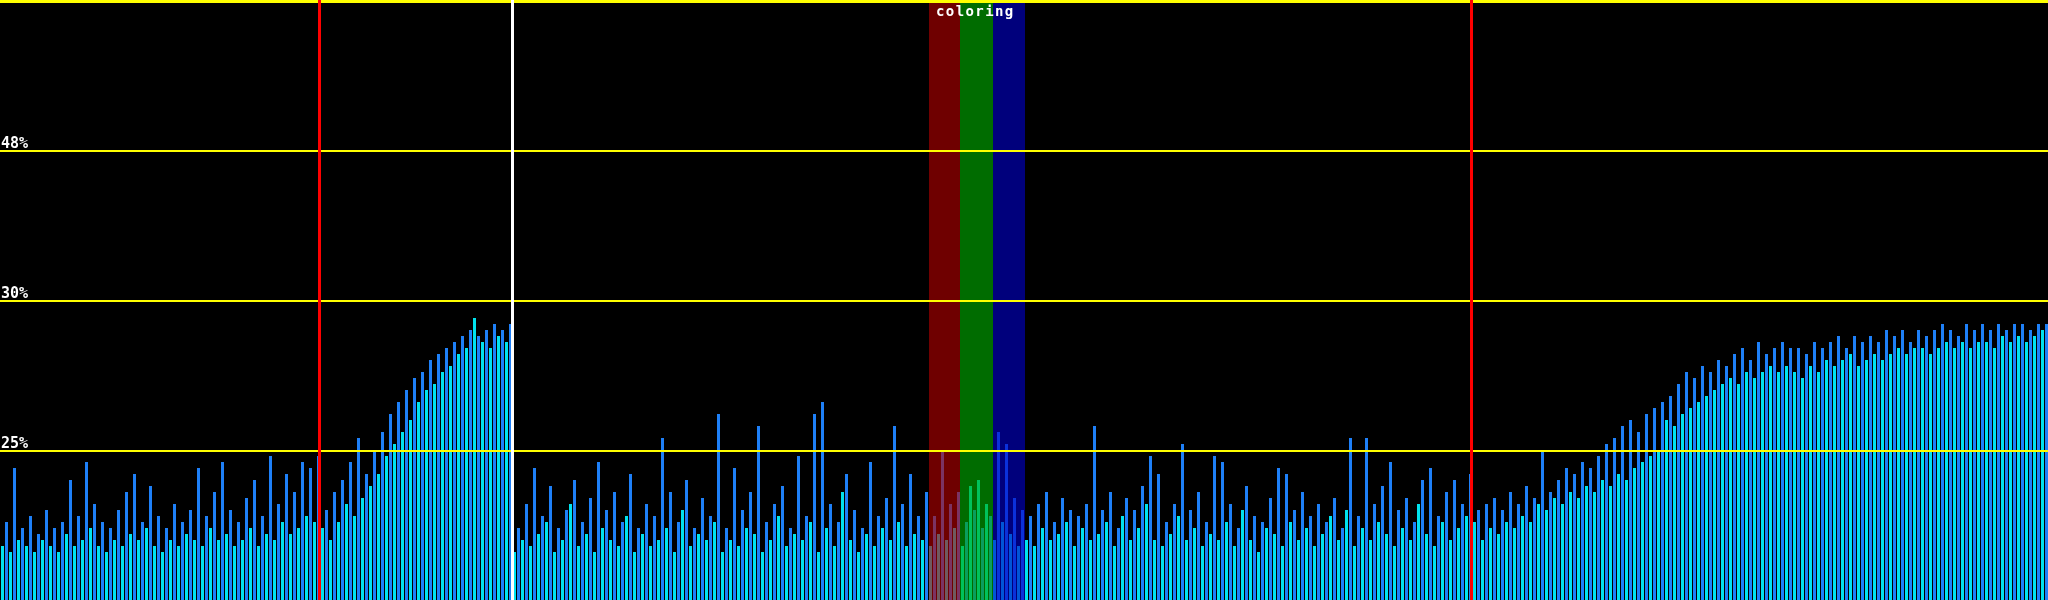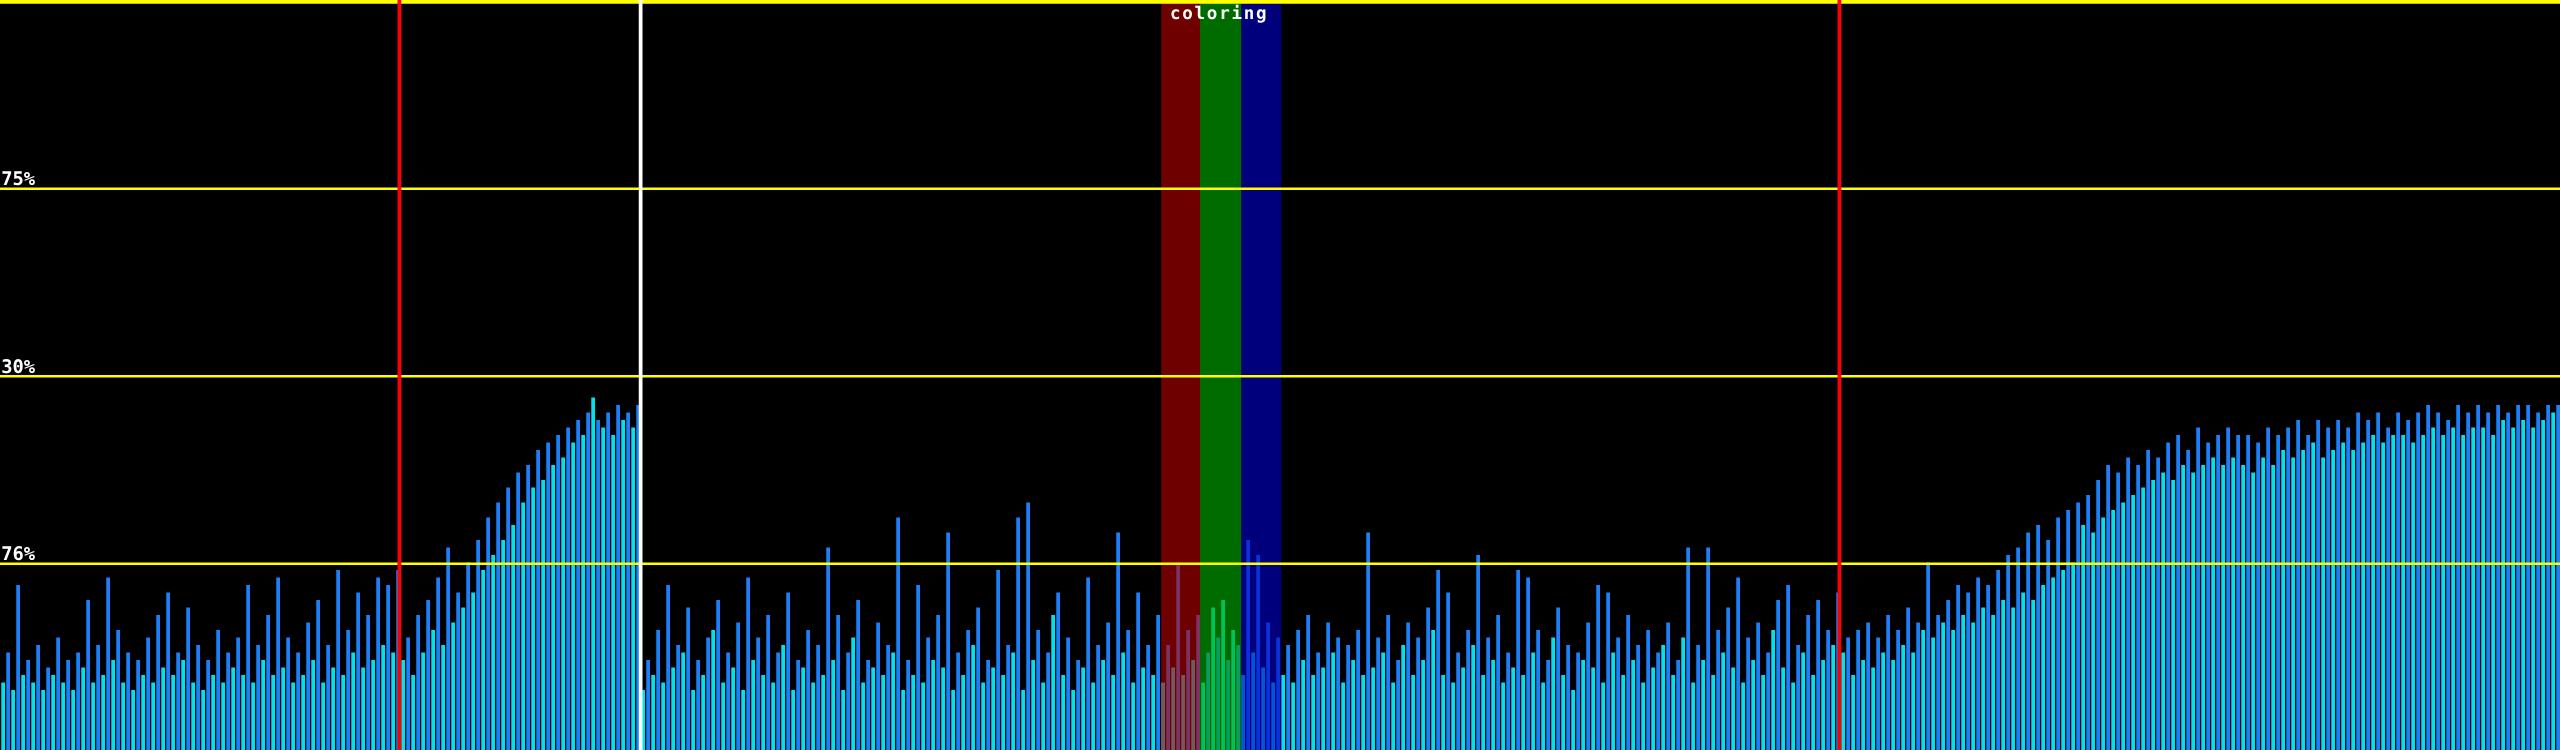--- a/index.html
+++ b/index.html
@@ -550,17 +550,17 @@
       <div class="gridline" style="top: 300px; height: 2px; background: rgb(255, 255, 0);"></div>
       <div class="gridline" style="top: 450px; height: 2px; background: rgb(255, 255, 0);"></div>
     </div>
   <div class="layer marker-layer">
       <div class="vmark" style="left: 318px; width: 3px; background: rgb(255, 0, 0);"></div>
       <div class="vmark" style="left: 511px; width: 3px; background: rgb(255, 255, 255);"></div>
       <div class="vmark" style="left: 1470px; width: 3px; background: rgb(255, 0, 0);"></div>
     </div>
   <div class="layer text-layer">
     <span class="coloring-label">coloring</span>
-  <span class="ylabel" style="bottom: 450px;">75%</span>
+  <span class="ylabel" style="bottom: 450px;">48%</span>
       <span class="ylabel" style="bottom: 300px;">30%</span>
-      <span class="ylabel" style="bottom: 150px;">76%</span>
+      <span class="ylabel" style="bottom: 150px;">25%</span>
     </div>
 </div>
 
 </body></html>

